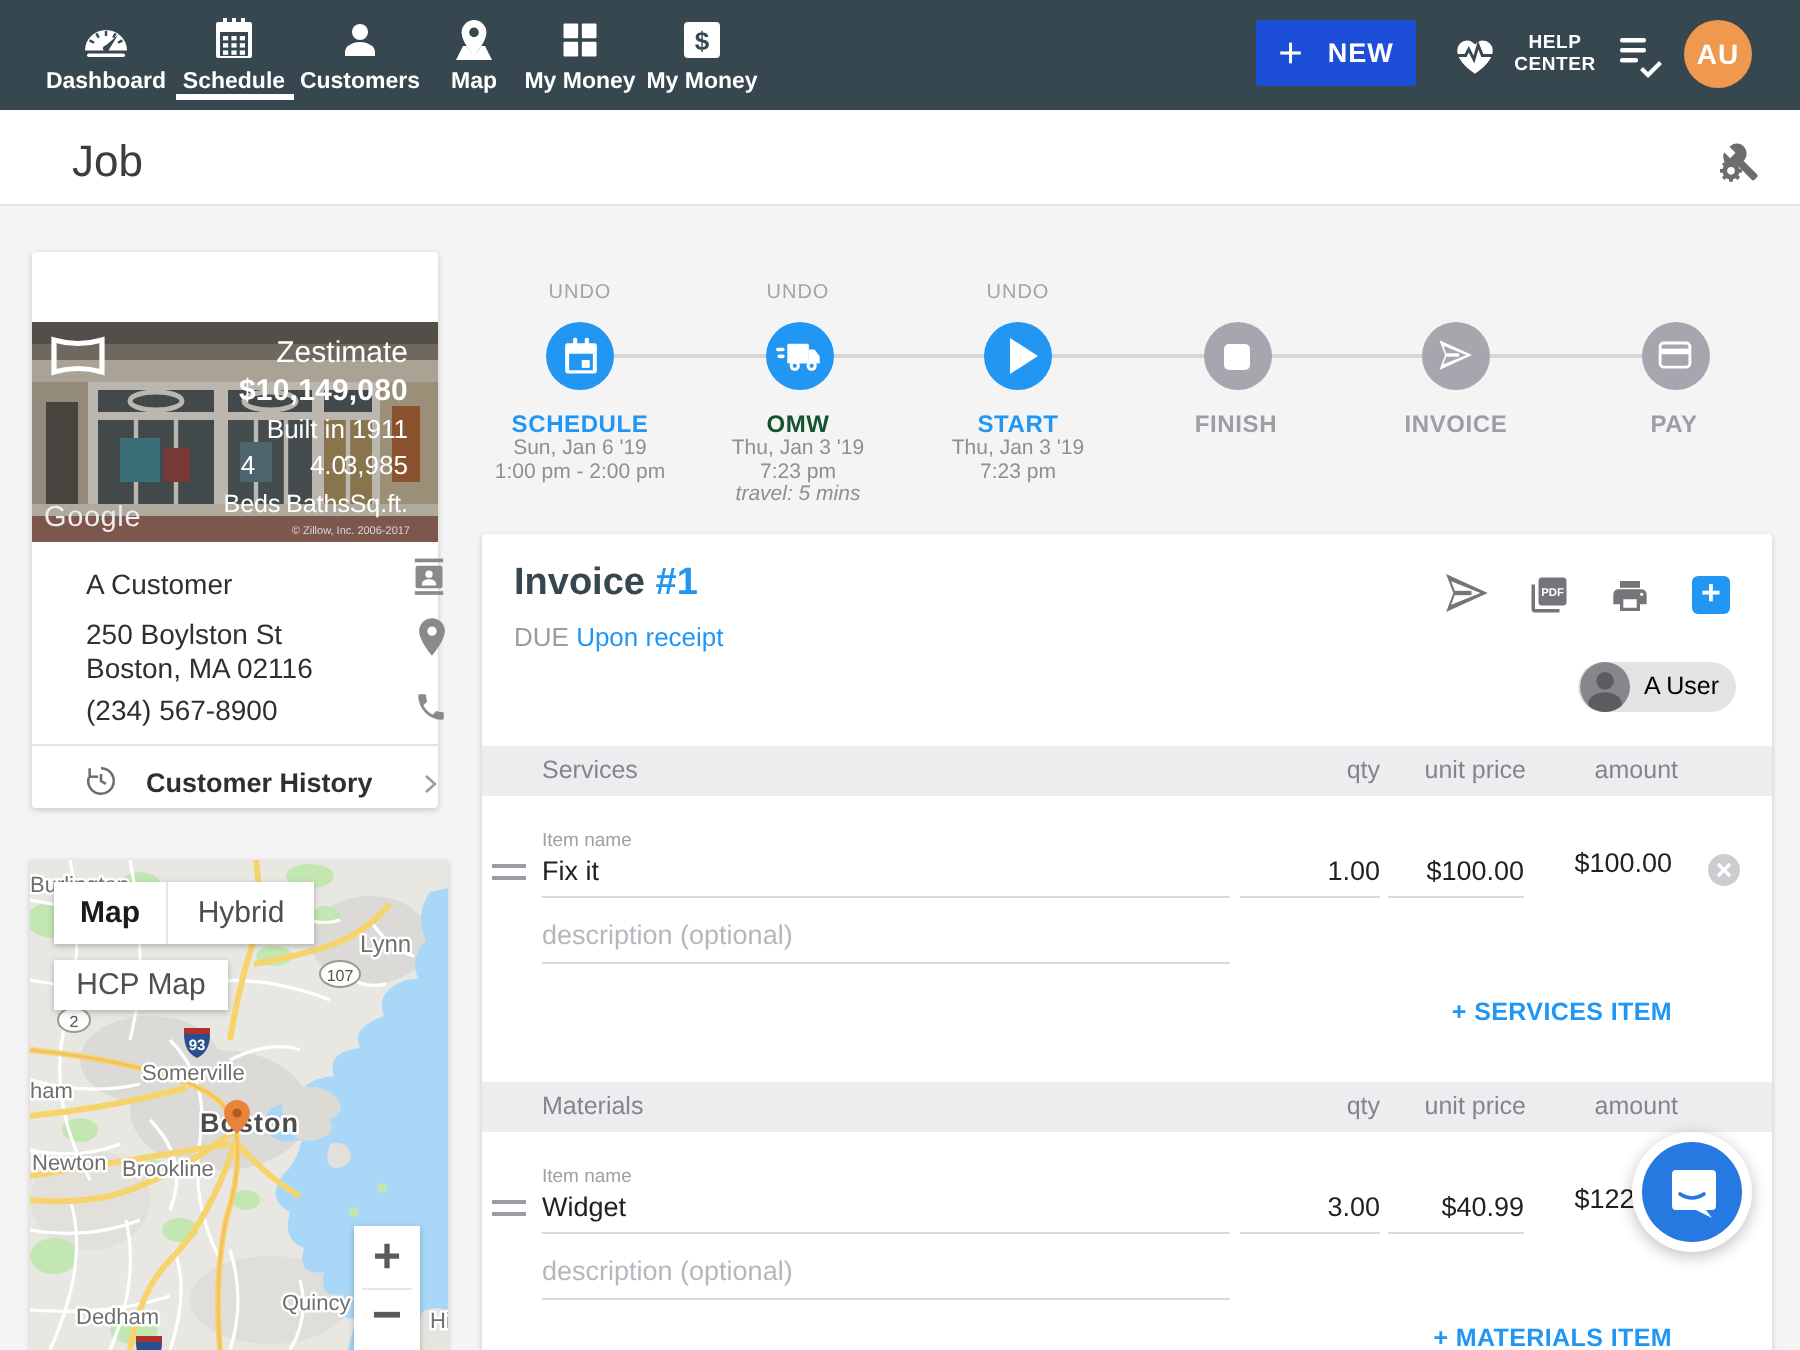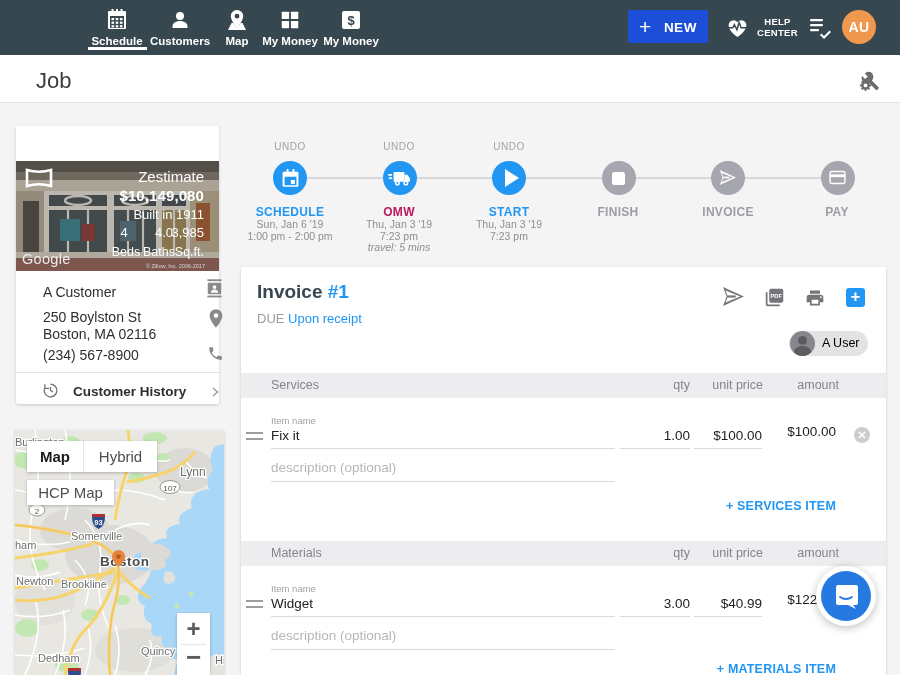--- a/index.html
+++ b/index.html
@@ -65,20 +65,36 @@
 
 
 #fab-halo { position:absolute; left:816px; top:566px; width:60px; height:60px; border-radius:50%; background:#fff; box-shadow:0 2px 8px rgba(0,0,0,0.25); }
 #fab { position:absolute; left:821px; top:571px; width:50px; height:50px; border-radius:50%; background:#2779e2; }
 </style>
 </head>
 <body>
 
 <div id="nav">
   <div id="schedule-underline"></div>
+  <div class="navitem" style="left:18px; width:70px;">
+    <svg width="26" height="24" viewBox="0 0 26 24">
+        <path d="M2.5 17.2 a10.5 10.2 0 0 1 21 0 z" fill="#fff"></path>
+        <g stroke="#37474f" stroke-width="1.2">
+          <line x1="13" y1="7.4" x2="13" y2="10"></line>
+          <line x1="8.2" y1="8.7" x2="9.4" y2="10.9"></line>
+          <line x1="17.8" y1="8.7" x2="16.6" y2="10.9"></line>
+          <line x1="4.8" y1="12.2" x2="7" y2="13.4"></line>
+          <line x1="21.2" y1="12.2" x2="19" y2="13.4"></line>
+        </g>
+        <path d="M12 15.5 19 9.5 14.2 17.2z" fill="#37474f"></path>
+        <circle cx="13" cy="16.2" r="1.5" fill="#37474f"></circle>
+        <rect x="3.5" y="18.7" width="19" height="1.8" rx="0.9" fill="#fff"></rect>
+      </svg>
+    <div class="lbl">Dashboard</div>
+  </div>
   <div class="navitem" style="left:87px; width:60px;">
     <svg width="22" height="24" viewBox="0 0 22 24" fill="#fff">
         <path d="M3 3h16a1 1 0 0 1 1 1v16a1 1 0 0 1-1 1H3a1 1 0 0 1-1-1V4a1 1 0 0 1 1-1zm1 5v12h14V8H4z"></path>
         <rect x="5.5" y="1" width="2" height="3.5"></rect>
         <rect x="10" y="1" width="2" height="3.5"></rect>
         <rect x="14.5" y="1" width="2" height="3.5"></rect>
         <g>
           <rect x="5.5" y="10" width="2.6" height="2.2"></rect>
           <rect x="9.7" y="10" width="2.6" height="2.2"></rect>
           <rect x="13.9" y="10" width="2.6" height="2.2"></rect>
@@ -400,21 +416,21 @@
       </svg>
   </div>
   <div class="tl-circle tl-gray" style="left:820.5px; top:161px;">
     <svg style="margin:9px 0 0 8px;" width="17" height="15" viewBox="0 0 24 20" fill="none" stroke="#fff" stroke-width="2">
         <rect x="1.5" y="1.5" width="21" height="17" rx="2.5"></rect>
         <rect x="1.5" y="5.5" width="21" height="4" fill="#fff" stroke="none"></rect>
       </svg>
   </div>
 
   <div class="tl-lbl" style="left:235px; color:#2196f3;">SCHEDULE</div>
-  <div class="tl-lbl" style="left:344px; color:#be185d;">OMW</div>
+  <div class="tl-lbl" style="left:344px; color:#14532d;">OMW</div>
   <div class="tl-lbl" style="left:454px; color:#2196f3;">START</div>
   <div class="tl-lbl" style="left:563px; color:#9d9da5;">FINISH</div>
   <div class="tl-lbl" style="left:673px; color:#9d9da5;">INVOICE</div>
   <div class="tl-lbl" style="left:782px; color:#9d9da5;">PAY</div>
 
   <div class="tl-date" style="left:235px; top:219px;">Sun, Jan 6 '19<br>1:00 pm - 2:00 pm</div>
   <div class="tl-date" style="left:344px; top:219px;">Thu, Jan 3 '19<br>7:23 pm<br><span style="font-style:italic;">travel: 5 mins</span></div>
   <div class="tl-date" style="left:454px; top:219px;">Thu, Jan 3 '19<br>7:23 pm</div>
 </div>
 

